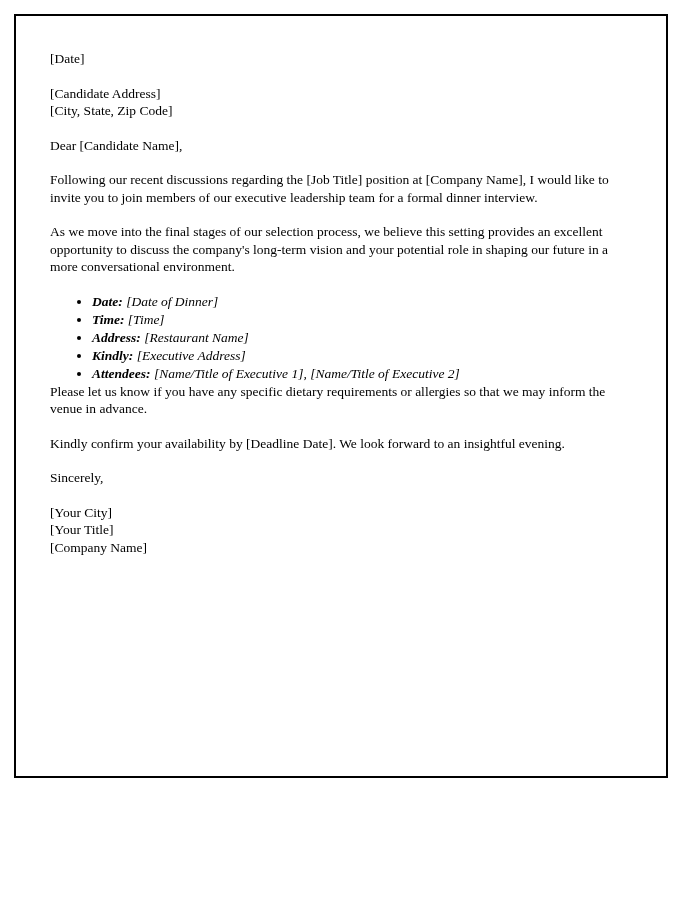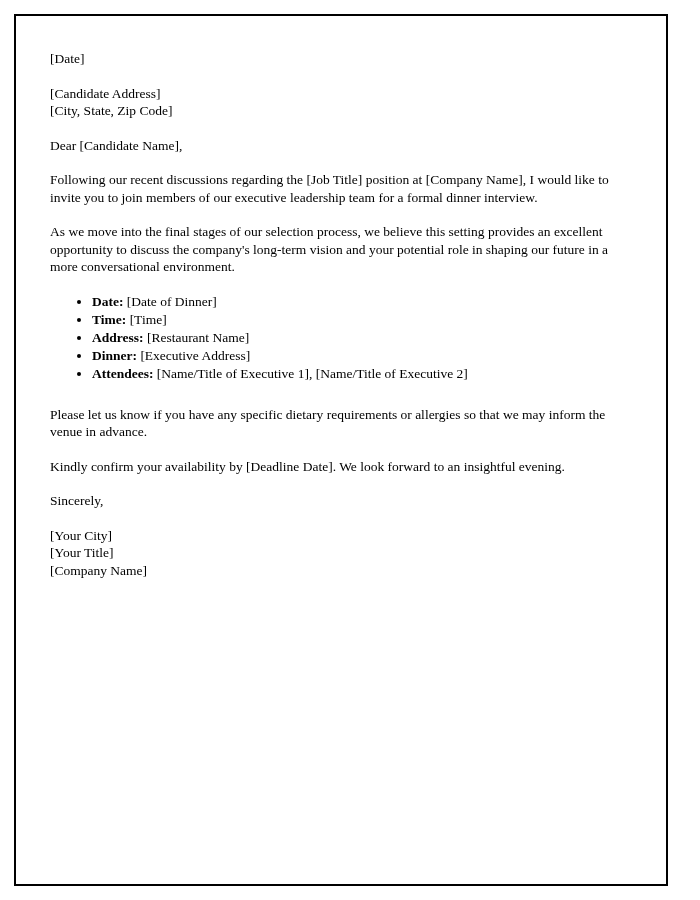--- a/index.html
+++ b/index.html
@@ -8,43 +8,44 @@
     padding: 0;
     background: #ffffff;
     width: 700px;
     height: 900px;
   }
   .page {
     position: absolute;
     left: 14px;
     top: 14px;
     width: 654px;
-    height: 872px;
+    height: 764px;
     background: #ffffff;
     border: 2px solid #000000;
     padding: 34px 34px 0 34px;
     font-family: "Liberation Serif", "DejaVu Serif", serif;
     font-size: 13.5px;
     line-height: 17.5px;
     color: #000000;
     overflow: hidden;
   }
   .page p {
     margin: 0 0 17px 0;
   }
   .block-line {
     margin: 0;
   }
   .block {
     margin: 0 0 17px 0;
   }
   ul.details {
-    margin: 0 0 23px 0;
+    margin: 0 0 0 0;
     padding-left: 42px;
     list-style-type: disc;
+    font-style: italic;
   }
   ul.details li {
     margin: 0;
     line-height: 18px;
   }
   .bold { font-weight: bold; }
 </style>
 </head>
 <body>
 
@@ -61,21 +62,21 @@
 
   <p>Following our recent discussions regarding the [Job Title] position at [Company Name], I would like to invite you to join members of our executive leadership team for a formal dinner interview.</p>
 
   <p>As we move into the final stages of our selection process, we believe this setting provides an excellent opportunity to discuss the company's long-term vision and your potential role in shaping our future in a more conversational environment.</p>
 
 
   <ul class="details">
     <li><span class="bold">Date:</span><span> [Date of Dinner]</span></li>
     <li><span class="bold">Time:</span><span> [Time]</span></li>
     <li><span class="bold">Address:</span><span> [Restaurant Name]</span></li>
-    <li><span class="bold">Dinner:</span><span> [Executive Address]</span></li>
+    <li><span class="bold">Kindly:</span><span> [Executive Address]</span></li>
     <li><span class="bold">Attendees:</span><span> [Name/Title of Executive 1], [Name/Title of Executive 2]</span></li>
   </ul>
 
   <p>Please let us know if you have any specific dietary requirements or allergies so that we may inform the venue in advance.</p>
 
   <p>Kindly confirm your availability by [Deadline Date]. We look forward to an insightful evening.</p>
 
   <p>Sincerely,</p>
 
   <div class="block">

